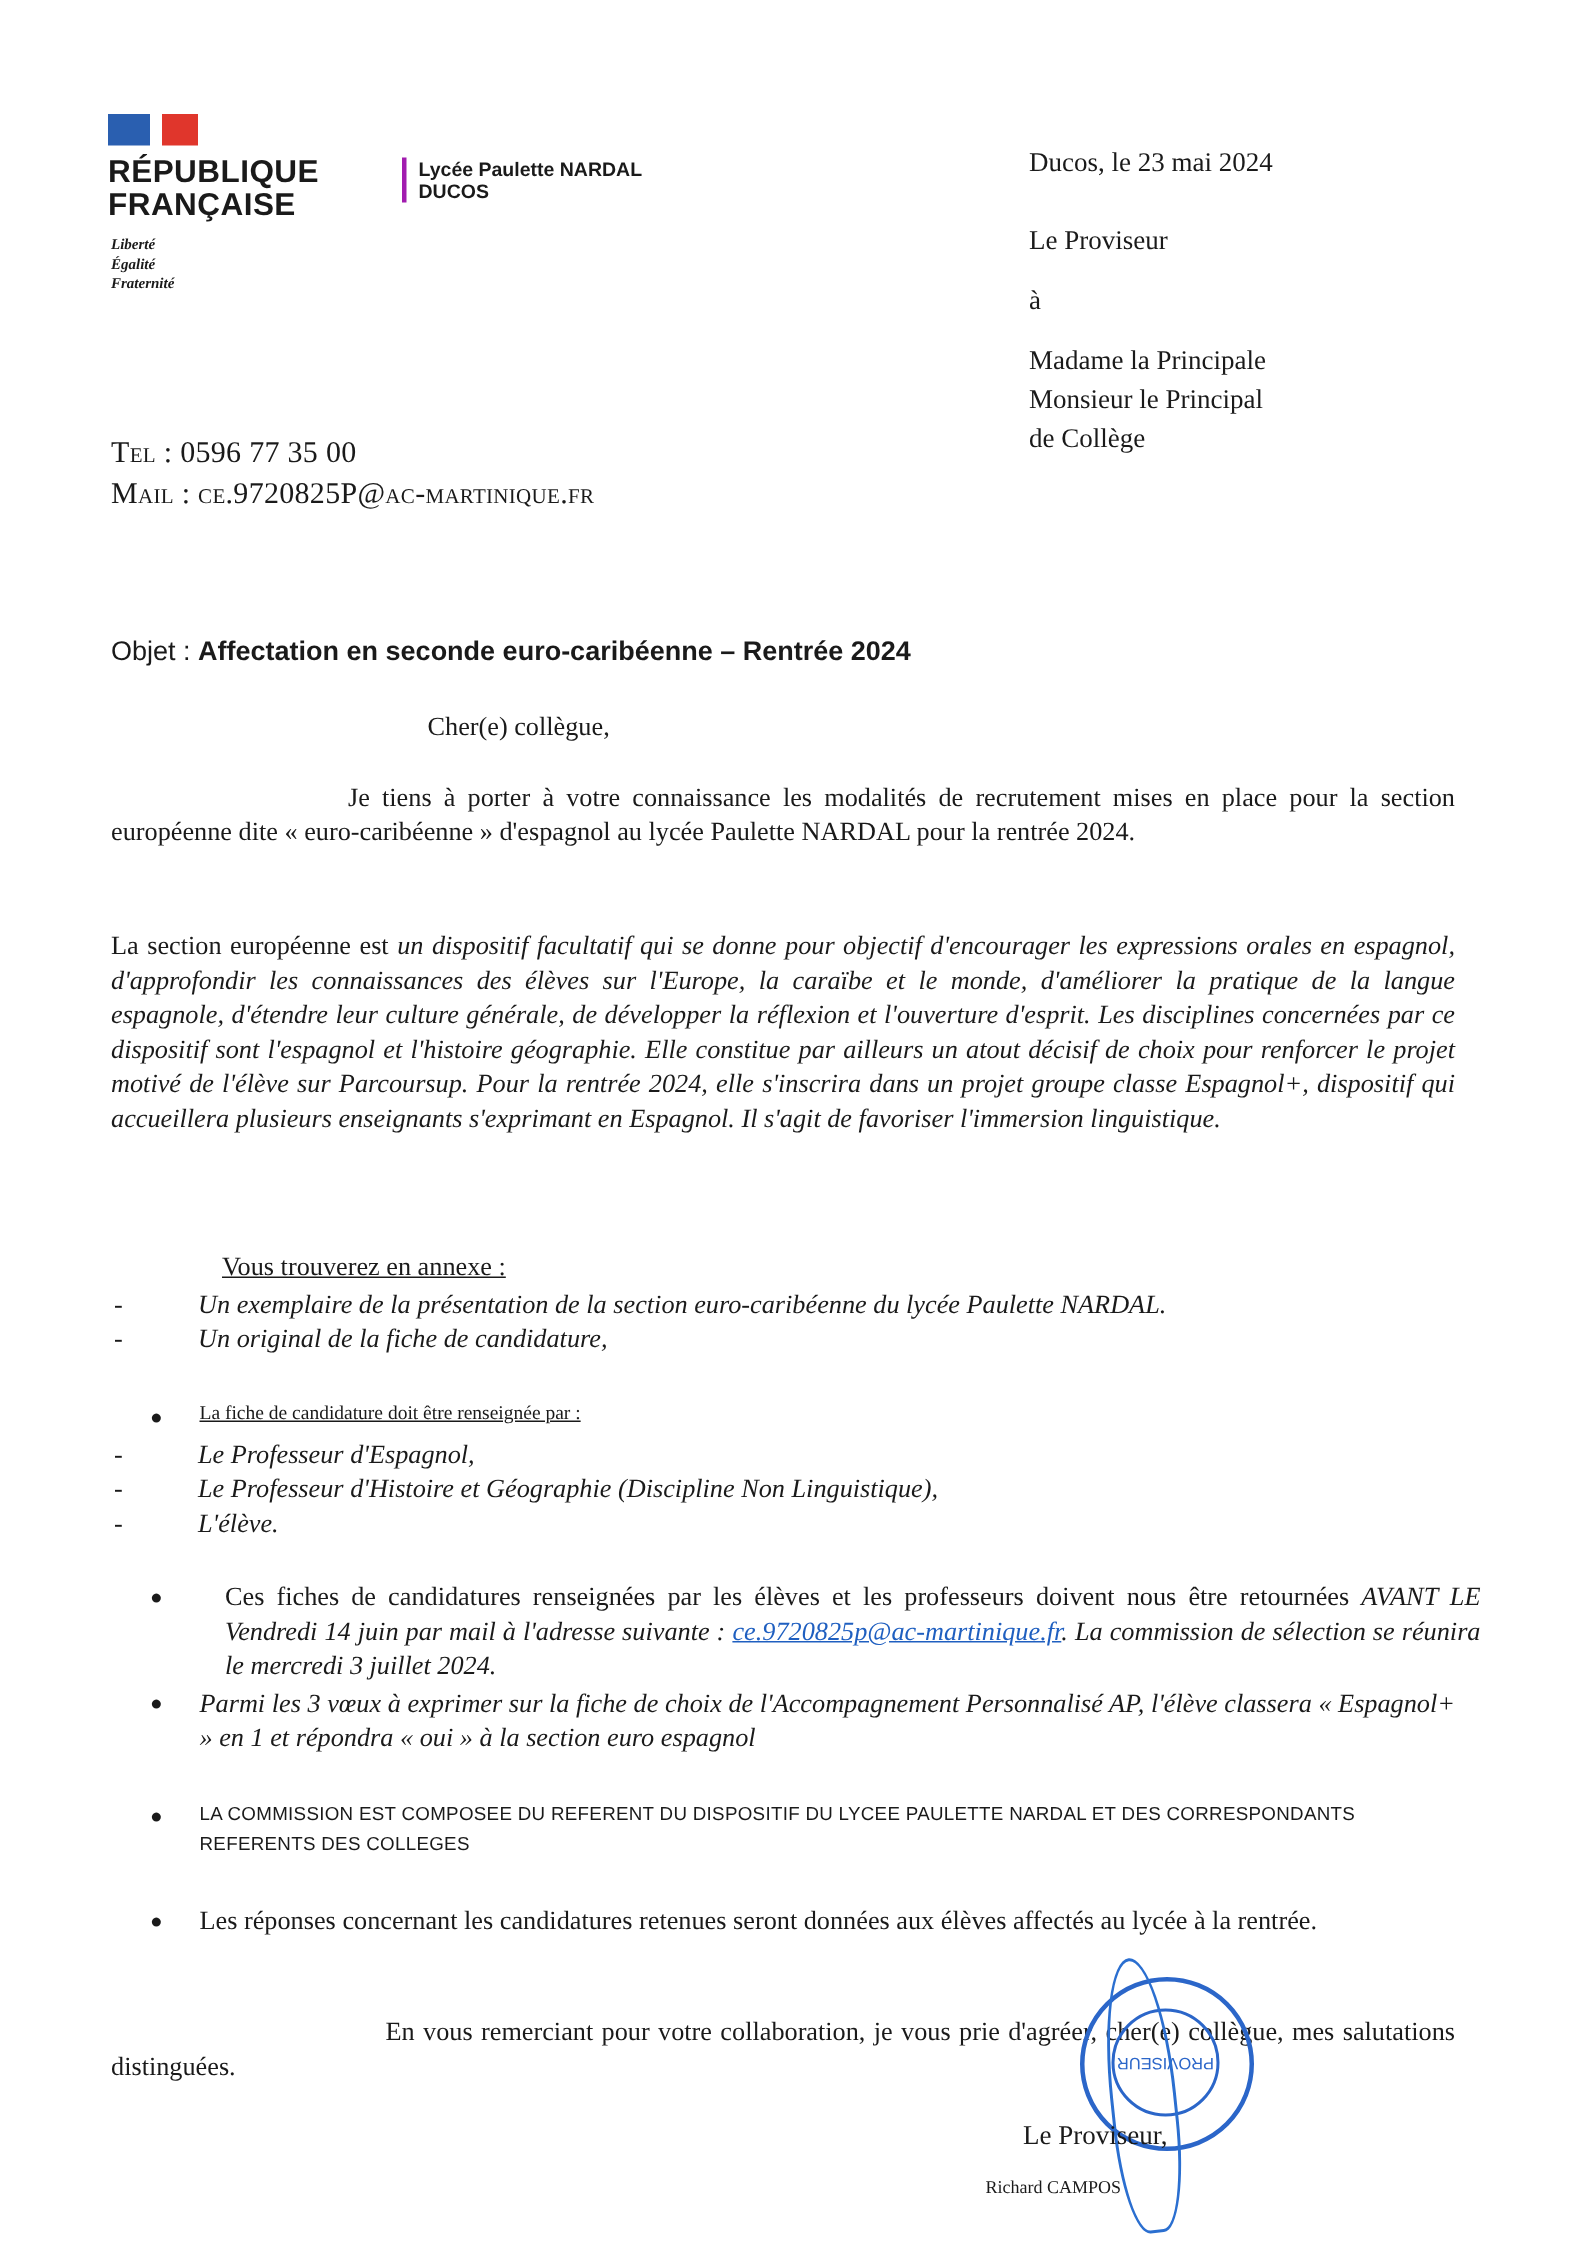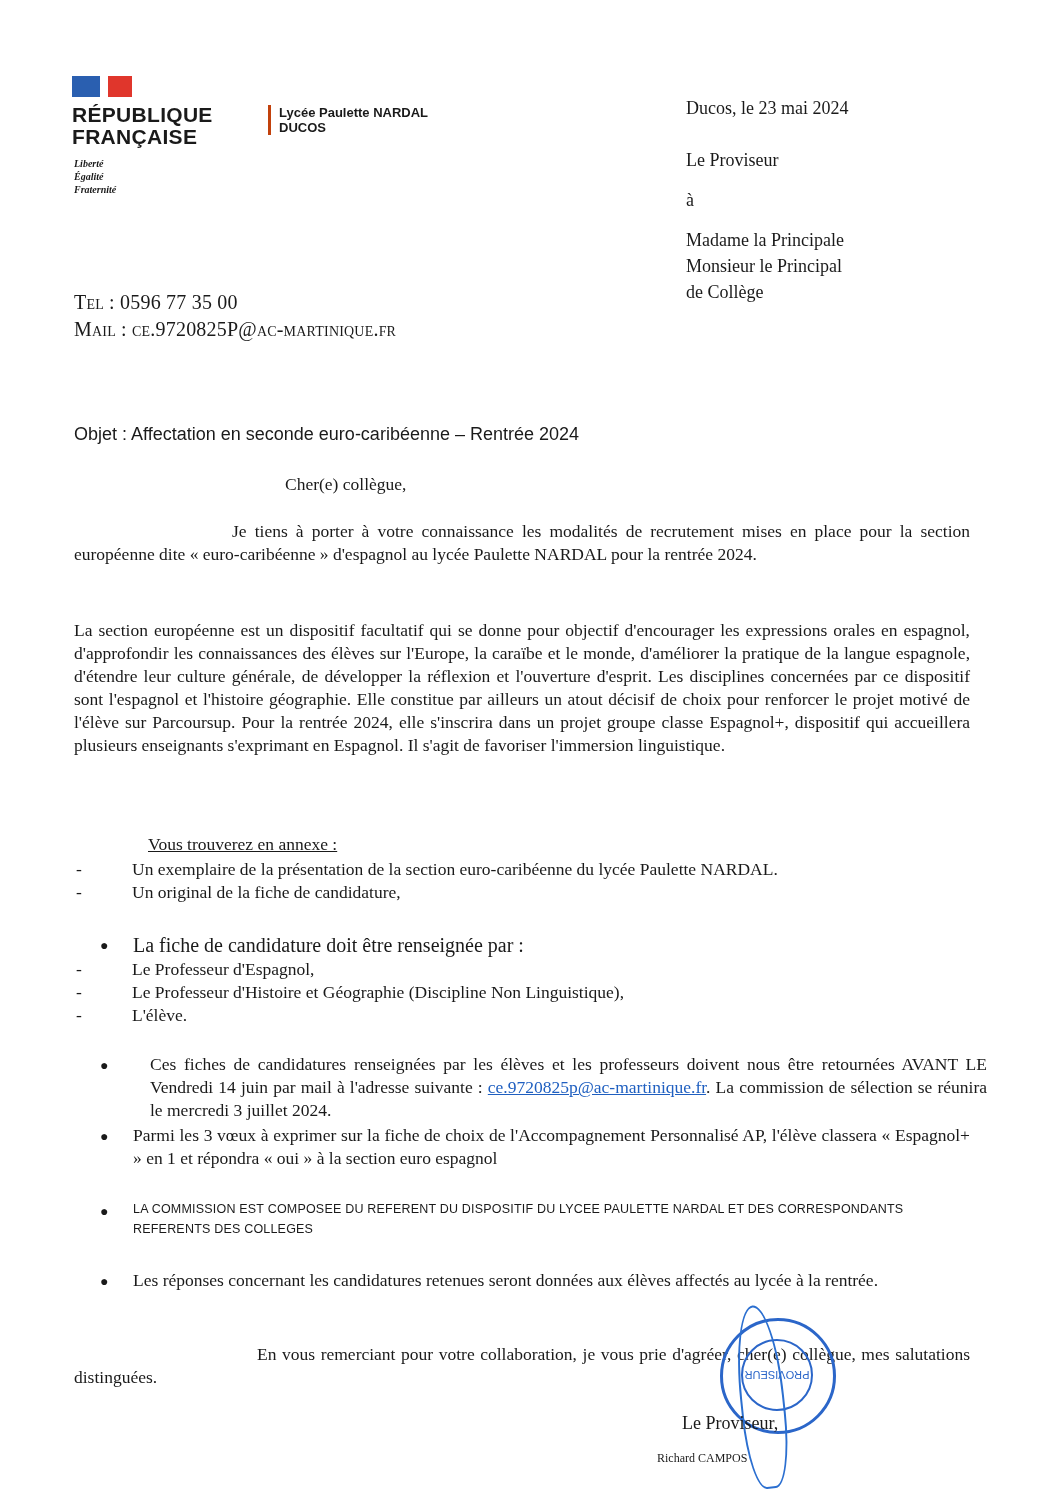--- a/index.html
+++ b/index.html
@@ -6,27 +6,27 @@
   body { width: 1059px; height: 1497px; position: relative; overflow: hidden; color: #1a1a1a;
          font-family: "Liberation Serif", "DejaVu Serif", serif; }
   .abs { position: absolute; }
   .sans { font-family: "Liberation Sans", "DejaVu Sans", sans-serif; }
   .flag { left: 72px; top: 76px; width: 60px; height: 21px; display: flex; }
   .flag .b { width: 28px; background: #2a5fb0; }
   .flag .w { width: 8px; background: #fff; }
   .flag .r { width: 24px; background: #e0362c; }
   .rf { left: 72px; top: 104px; font-weight: bold; font-size: 21px; line-height: 22px; letter-spacing: 0.3px; }
   .motto { left: 74px; top: 157px; font-style: italic; font-size: 10px; line-height: 13px; font-weight: bold; }
-  .school { left: 268px; top: 105px; font-size: 13px; font-weight: bold; line-height: 15px; border-left: 3px solid #c2410c; padding-left: 8px; }
+  .school { left: 268px; top: 105px; font-size: 13px; font-weight: bold; line-height: 15px; border-left: 3px solid #a21caf; padding-left: 8px; }
   .right-block { left: 686px; font-size: 18px; }
   .contact { left: 74px; font-size: 20px; font-variant: small-caps; letter-spacing: 0.2px; text-align: center; }
   .objet { left: 74px; top: 424px; font-size: 18px; }
-  .objet b { font-weight: normal; text-align: right; }
+  .objet b { font-weight: bold; text-align: right; }
   .para { left: 74px; width: 896px; font-size: 17.5px; line-height: 23px; text-align: justify; }
-  .it { }
+  .it { font-style: italic; }
   ul.dash { list-style: none; margin: 0; padding: 0; }
   ul.dash li { position: relative; padding-left: 58px; font-size: 17.5px; line-height: 23px; }
   ul.dash li::before { content: "-"; position: absolute; left: 2px; }
   .bullet { position: absolute; left: 100px; font-size: 14px; }
   .link { color: #1f5fc0; text-decoration: underline; }
   .small-caps-line { left: 133px; width: 840px; font-size: 12.5px; line-height: 20px; letter-spacing: 0.2px; }
   .stamp { left: 720px; top: 1318px; width: 110px; height: 110px; border: 3px solid #2b66c9; border-radius: 50%; }
   .stamp-inner { position: absolute; left: 18px; top: 18px; width: 68px; height: 68px; border: 2px solid #2b66c9; border-radius: 50%;
                  color: #2b66c9; font-size: 11px; display: flex; align-items: center; justify-content: center; transform: rotate(180deg); font-family: "Liberation Sans", sans-serif; }
   .sig { left: 740px; top: 1305px; width: 40px; height: 180px; border: 2px solid #2b6fd0; border-radius: 50% 50% 40% 40%; transform: rotate(-6deg); }
@@ -84,21 +84,21 @@
 
 <div class="abs" style="left:148px; top:834px; font-size:17.5px; text-decoration:underline">Vous trouverez en annexe :</div>
 <div class="abs" style="left:74px; top:858px; width:900px">
   <ul class="dash it">
     <li>Un exemplaire de la présentation de la section euro-caribéenne du lycée Paulette NARDAL.</li>
     <li>Un original de la fiche de candidature,</li>
   </ul>
 </div>
 
 <div class="bullet" style="top:938px">●</div>
-<div class="abs" style="left:133px; top:934px; font-size:20px; ">La fiche de candidature doit être renseignée par :</div>
+<div class="abs" style="left:133px; top:934px; font-size:13px; text-decoration:underline">La fiche de candidature doit être renseignée par :</div>
 <div class="abs" style="left:74px; top:958px; width:900px">
   <ul class="dash it">
     <li>Le Professeur d'Espagnol,</li>
     <li>Le Professeur d'Histoire et Géographie (Discipline Non Linguistique),</li>
     <li>L'élève.</li>
   </ul>
 </div>
 
 <div class="bullet" style="top:1058px">●</div>
 <div class="abs para" style="left:150px; width:837px; top:1053px">

